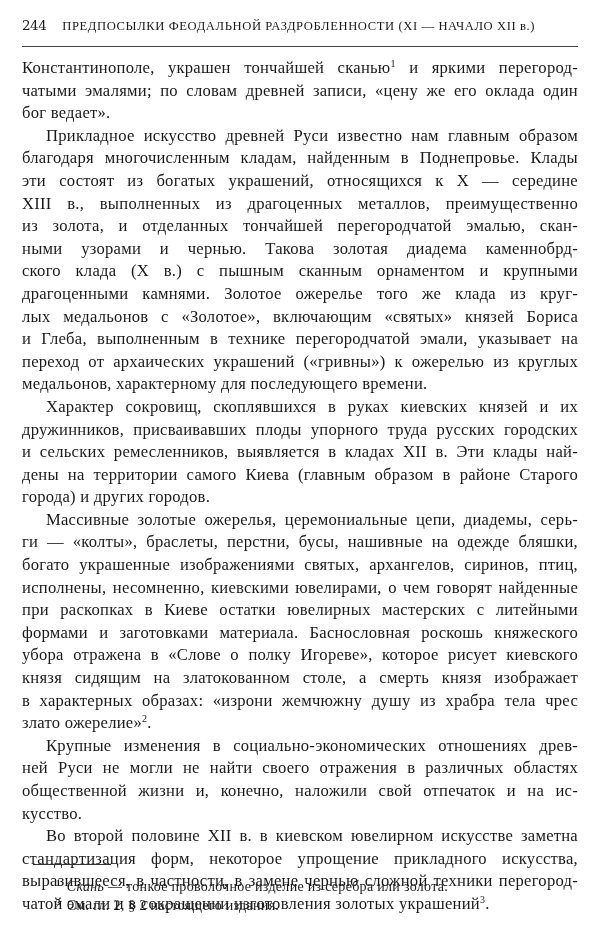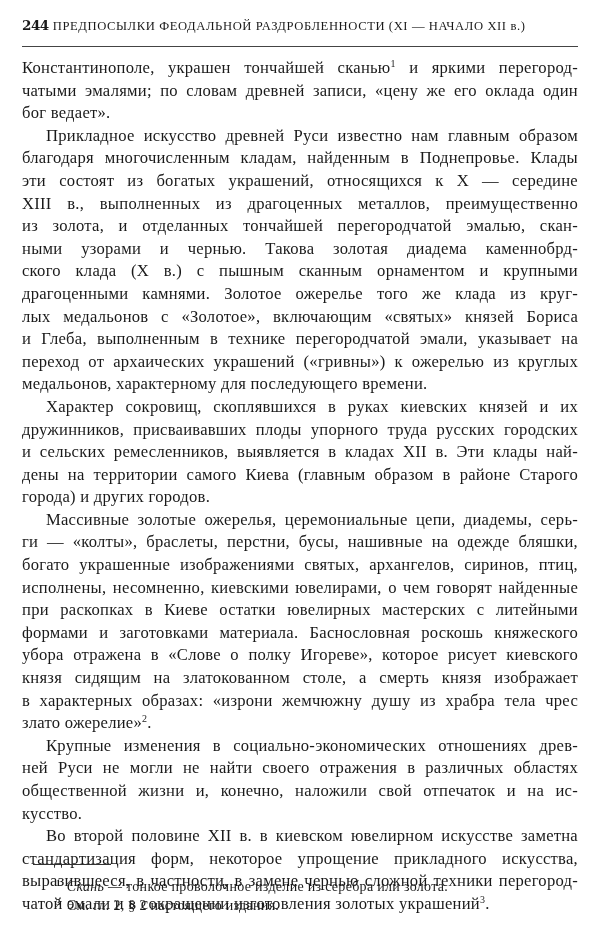--- a/index.html
+++ b/index.html
@@ -1,20 +1,20 @@
 <!DOCTYPE html>
 <html><head>
 <meta charset="utf-8">
 <style>
   html, body { margin: 0; padding: 0; background: #ffffff; }
   body { width: 600px; height: 946px; position: relative; overflow: hidden;
          font-family: "DejaVu Serif", "Liberation Serif", serif; color: #1a1a1a; }
   .header { position: absolute; left: 22px; top: 17px; width: 556px; height: 22px;
             display: flex; align-items: baseline; font-size: 13.5px; }
-  .page-num { font-weight: bold; margin-right: 4px; letter-spacing: -0.5px; }
+  .page-num { font-weight: normal; margin-right: 16px; letter-spacing: -0.5px; }
   .running-head { font-weight: normal; letter-spacing: 0.6px; font-size: 12.6px;
                   font-family: "Liberation Serif", serif; white-space: nowrap; }
   .rule { position: absolute; left: 22px; top: 46px; width: 556px; height: 0;
           border-top: 1px solid #444; }
   .body { position: absolute; left: 22px; top: 57px; width: 556px; }
   .line { height: 22.6px; line-height: 22.6px; font-size: 16.6px; white-space: nowrap;
           text-align: justify; text-align-last: justify; overflow: hidden;
           font-family: "Liberation Serif", serif; letter-spacing: 0.25px; }
   .line.last { text-align-last: left; }
   .line.indent { padding-left: 24px; }

